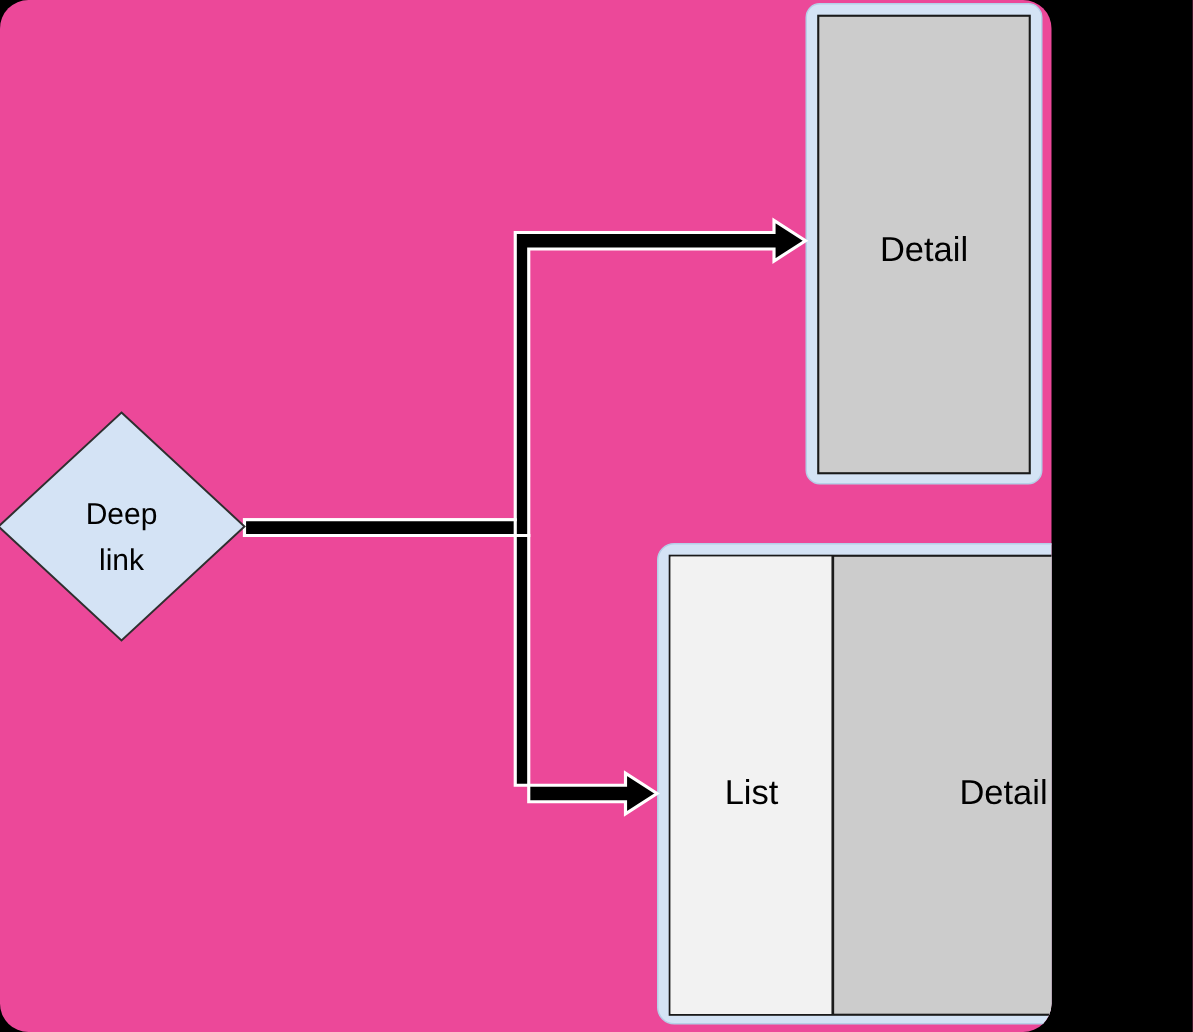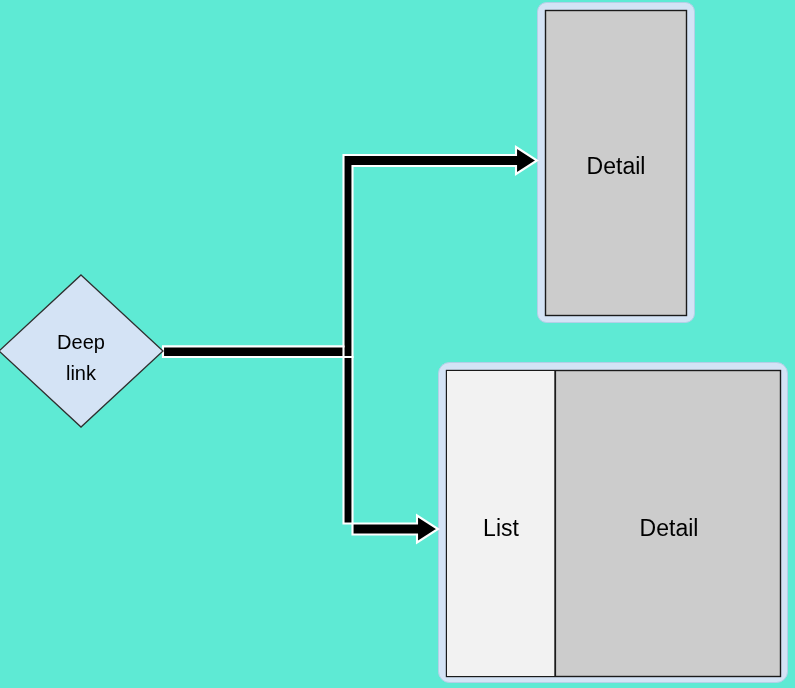--- a/index.html
+++ b/index.html
@@ -6,24 +6,25 @@
   html, body {
     margin: 0;
     padding: 0;
     background: #000000;
   }
   body {
     font-family: "Liberation Sans", sans-serif;
   }
   #canvas {
     position: relative;
-    width: 795px;
+    width: 701px;
     height: 688px;
-    background: #5eead4;
+    background: #ec4899;
     overflow: hidden;
+    border-radius: 19px;
   }
   #diagram-svg {
     position: absolute;
     left: 0;
     top: 0;
     width: 795px;
     height: 688px;
   }
   .node-label {
     fill: #000000;

